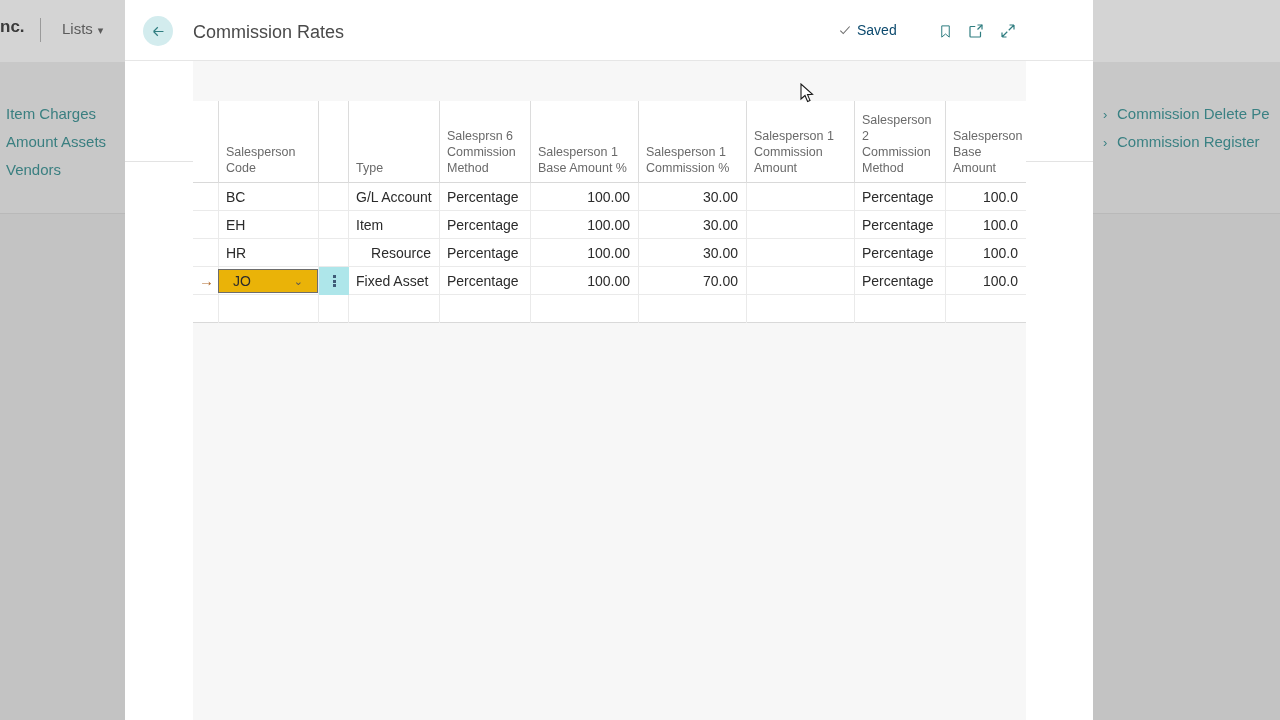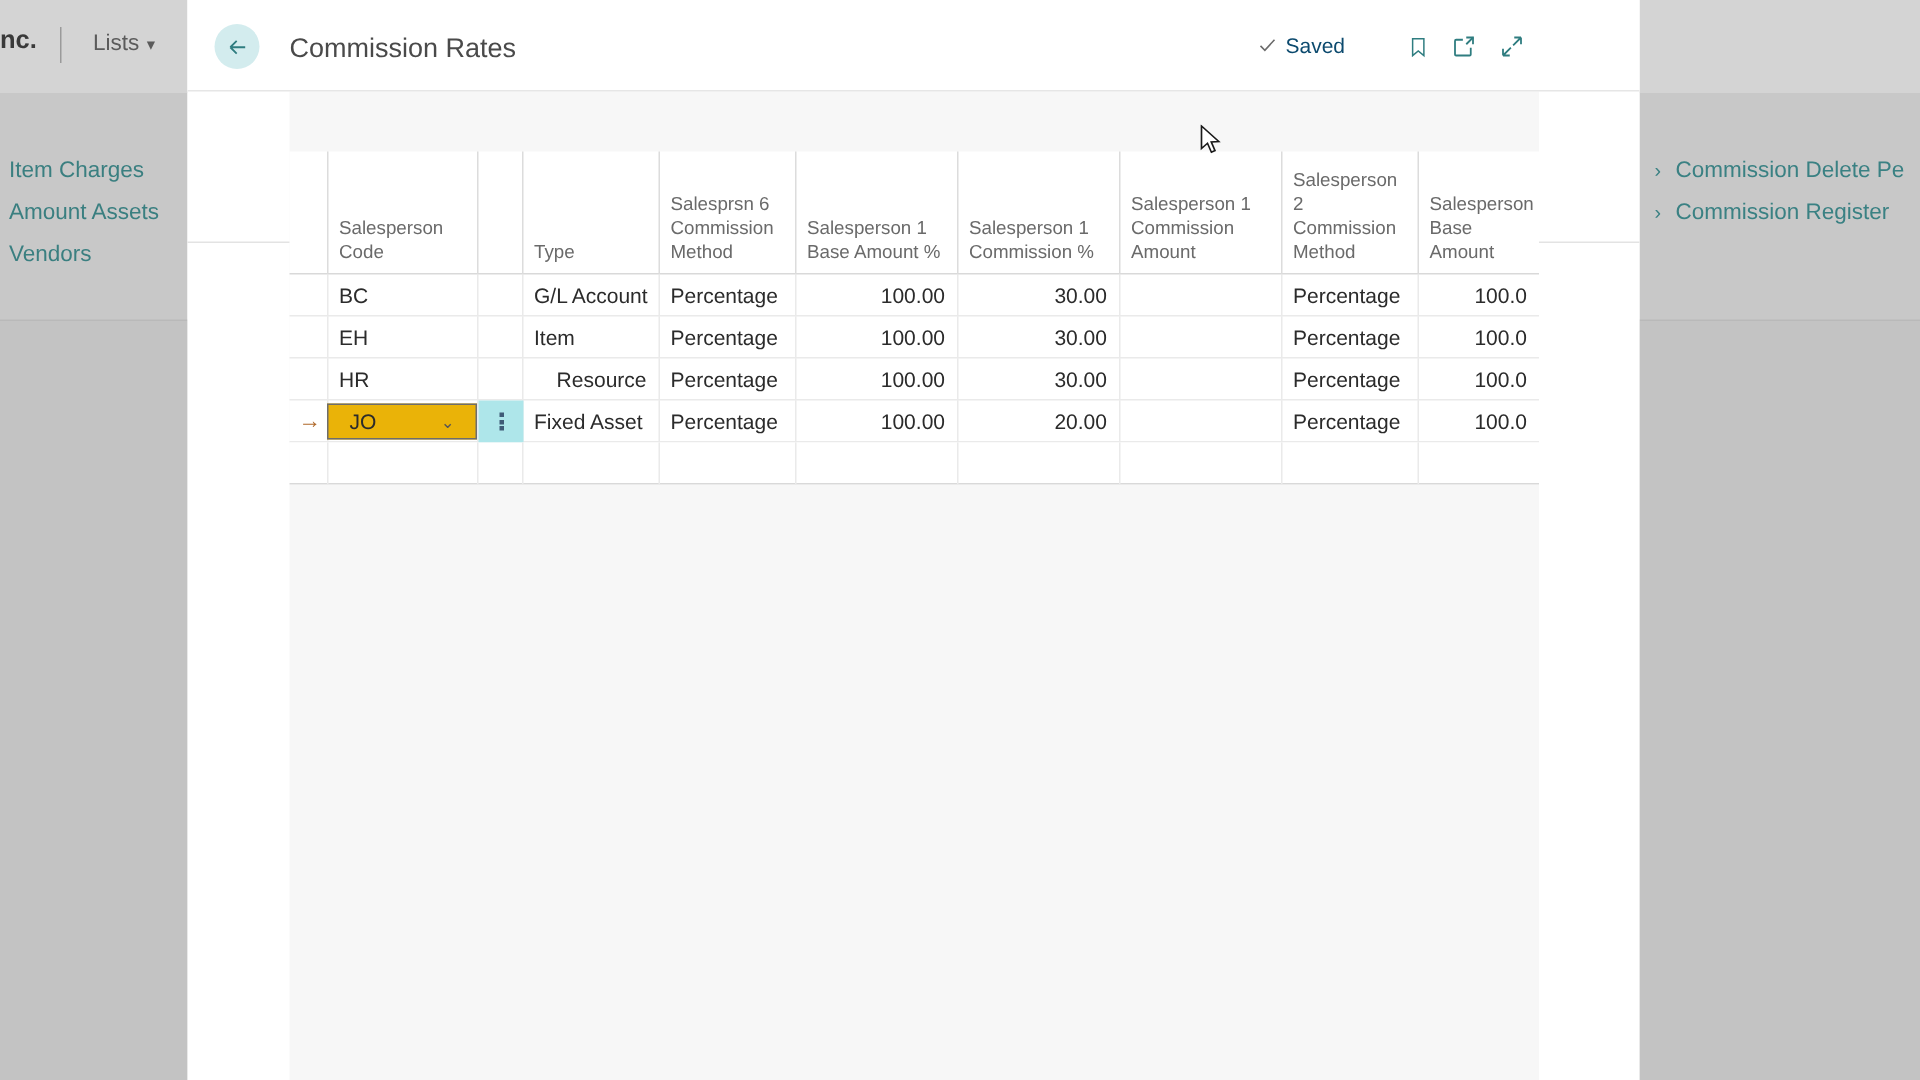--- a/index.html
+++ b/index.html
@@ -459,21 +459,21 @@
           <div class="row">
             <div class="cellsep" style="left: 25px;"></div>
             <div class="cellsep" style="left: 125px;"></div>
             <div class="cellsep" style="left: 155px;"></div>
             <div class="cell" style="left: 155px; width: 91px;">Fixed Asset</div>
             <div class="cellsep" style="left: 246px;"></div>
             <div class="cell" style="left: 246px; width: 91px;">Percentage</div>
             <div class="cellsep" style="left: 337px;"></div>
             <div class="cell right" style="left: 337px; width: 108px;">100.00</div>
             <div class="cellsep" style="left: 445px;"></div>
-            <div class="cell right" style="left: 445px; width: 108px;">20.00</div>
+            <div class="cell right" style="left: 445px; width: 108px;">70.00</div>
             <div class="cellsep" style="left: 553px;"></div>
             <div class="cell right" style="left: 553px; width: 108px;"></div>
             <div class="cellsep" style="left: 661px;"></div>
             <div class="cell" style="left: 661px; width: 91px;">Percentage</div>
             <div class="cellsep" style="left: 752px;"></div>
             <div class="cell right" style="left: 752px; width: 81px;">100.0</div>
             <div class="sel-arrow">→</div>
             <div class="editbox">
               <span>JO</span>
               <span class="chev">⌄</span>

